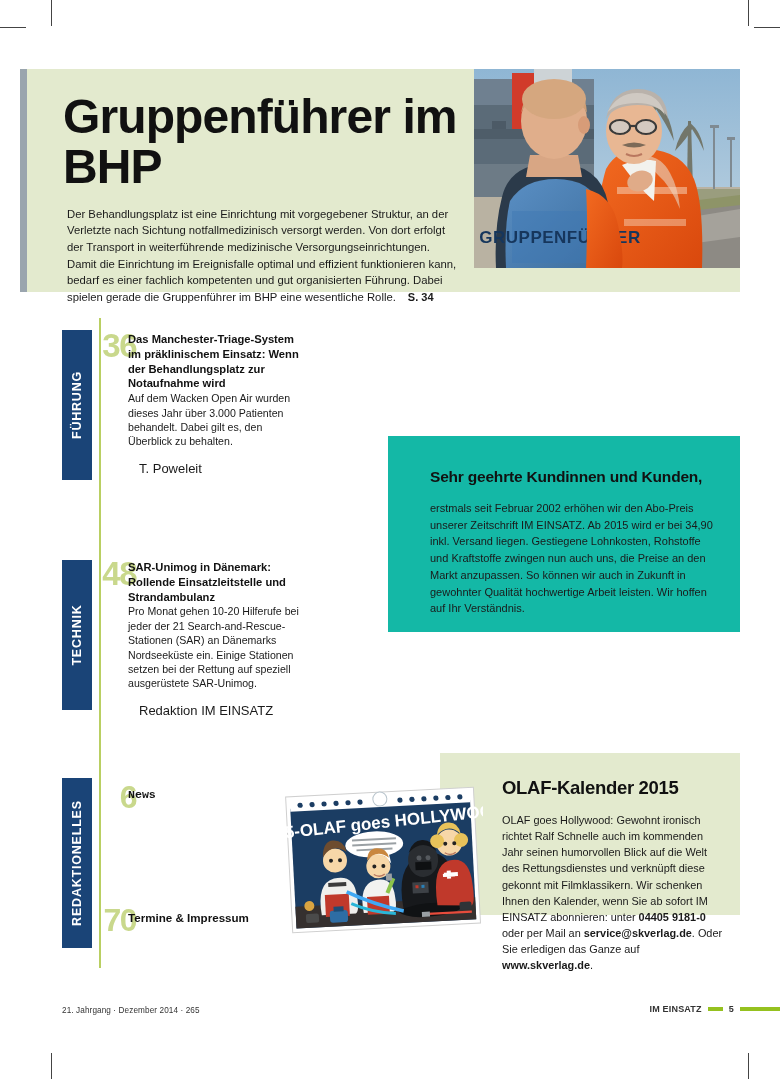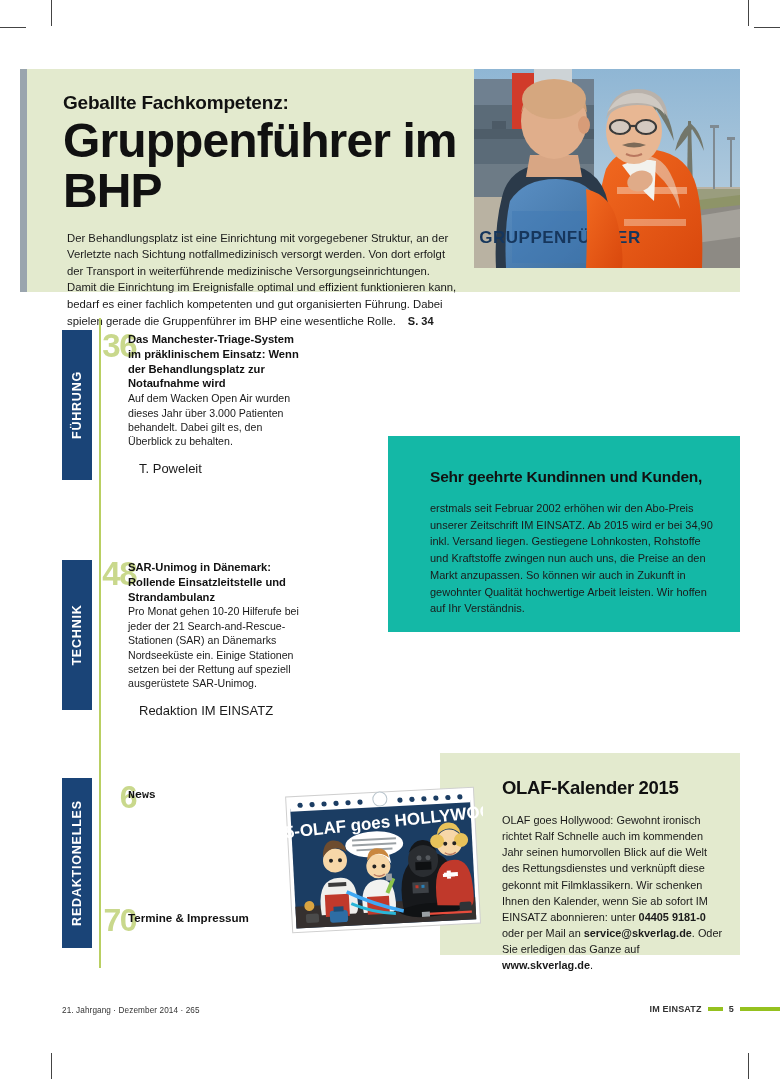--- a/index.html
+++ b/index.html
@@ -185,21 +185,21 @@
     font-size: 11px;
     line-height: 1.52;
     color: #1a1a1a;
     margin: 0;
   }
 
   
   .olaf-box {
     position: absolute;
     left: 440px; top: 753px;
-    width: 300px; height: 202px;
+    width: 300px; height: 162px;
     background: #e3eace;
   }
   .olaf-inner {
     position: absolute;
     left: 62px; top: 24px;
     width: 225px;
   }
   .olaf-title {
     font-size: 18.5px;
     font-weight: bold;
@@ -251,21 +251,20 @@
 <div class="cropmark cm-tl-h"></div>
 <div class="cropmark cm-tr-v"></div>
 <div class="cropmark cm-tr-h"></div>
 <div class="cropmark cm-bl-v"></div>
 <div class="cropmark cm-br-v"></div>
 
 <div class="header-band"></div>
 <div class="header-grayedge"></div>
 
 <div class="header-text">
-  <p class="kicker">Geballte Fachkompetenz:</p>
   <h1 class="headline">Gruppenführer im BHP</h1>
   <p class="lede"><span>Der Behandlungsplatz ist eine Einrichtung mit vorgegebener Struktur, an der Verletzte nach Sichtung notfallmedizinisch versorgt werden. Von dort erfolgt der Transport in weiterführende medizinische Versorgungseinrichtungen. Damit die Einrichtung im Ereignisfalle optimal und effizient funktionieren kann, bedarf es einer fachlich kompetenten und gut organisierten Führung. Dabei spielen gerade die Gruppenführer im BHP eine wesentliche Rolle.</span><span class="pageref">S. 34</span></p>
 </div>
 
 <div class="hero-photo">
   <svg width="266" height="199" viewBox="0 0 266 199" xmlns="http://www.w3.org/2000/svg">
     <defs>
       <linearGradient id="sky" x1="0" y1="0" x2="0" y2="1">
         <stop offset="0%" stop-color="#8fb6d4"></stop>
         <stop offset="100%" stop-color="#c2d5e2"></stop>

